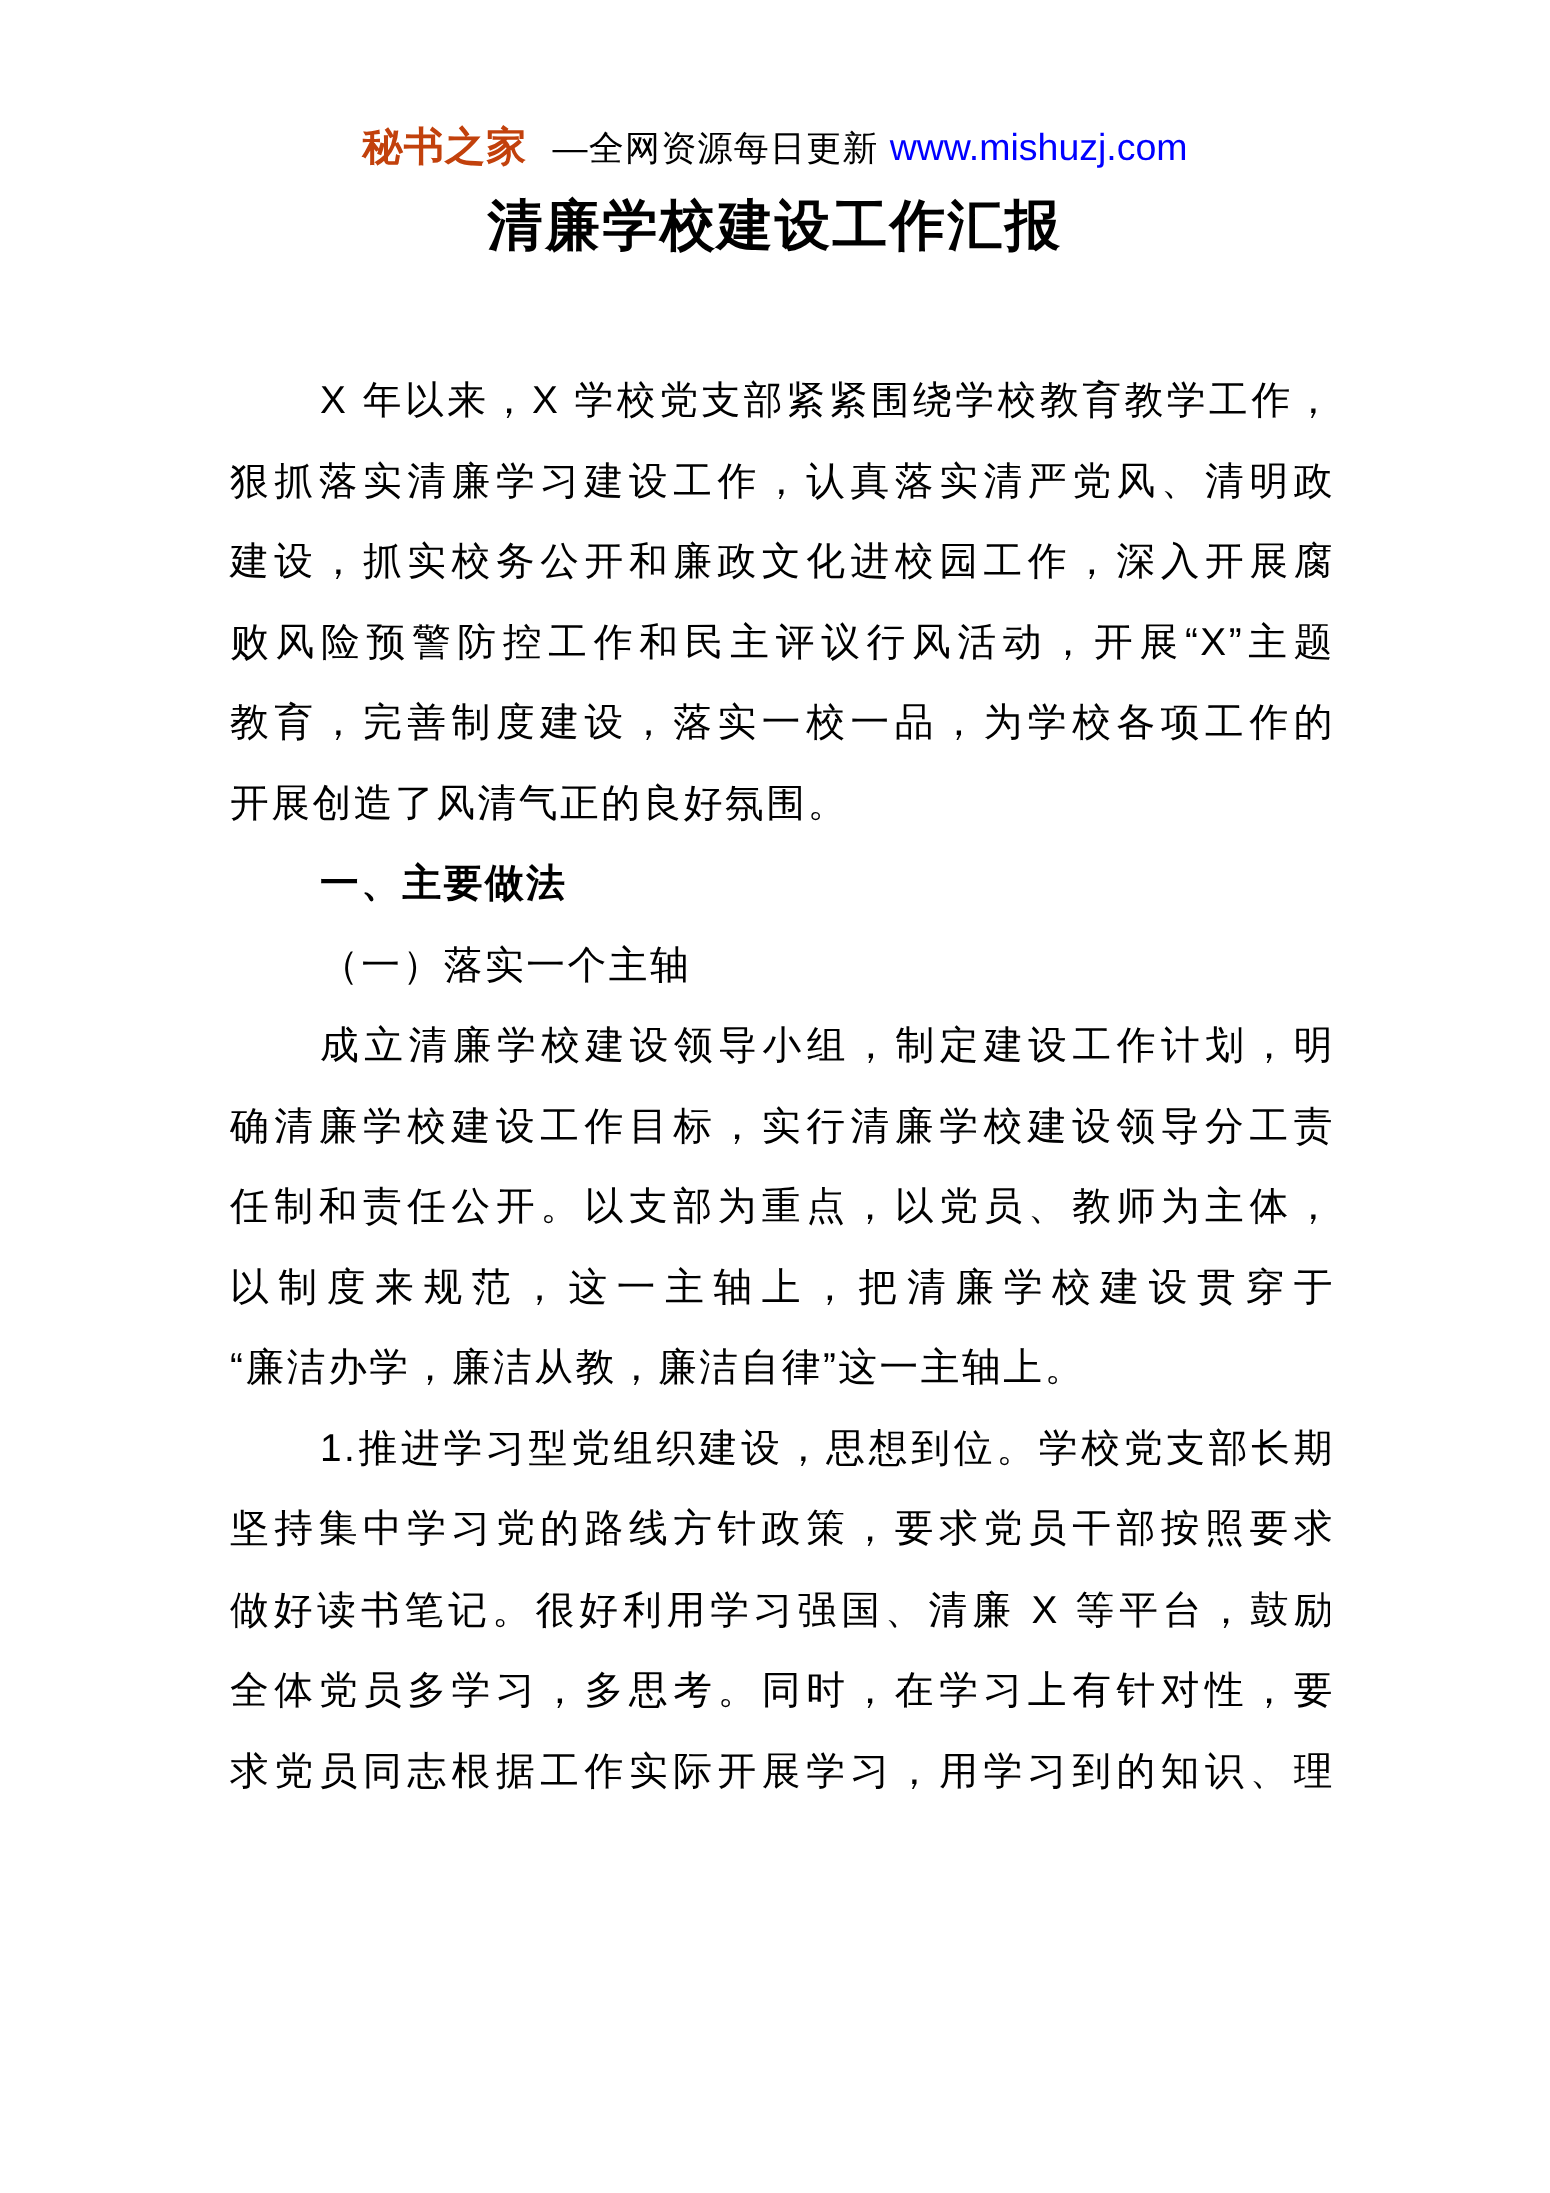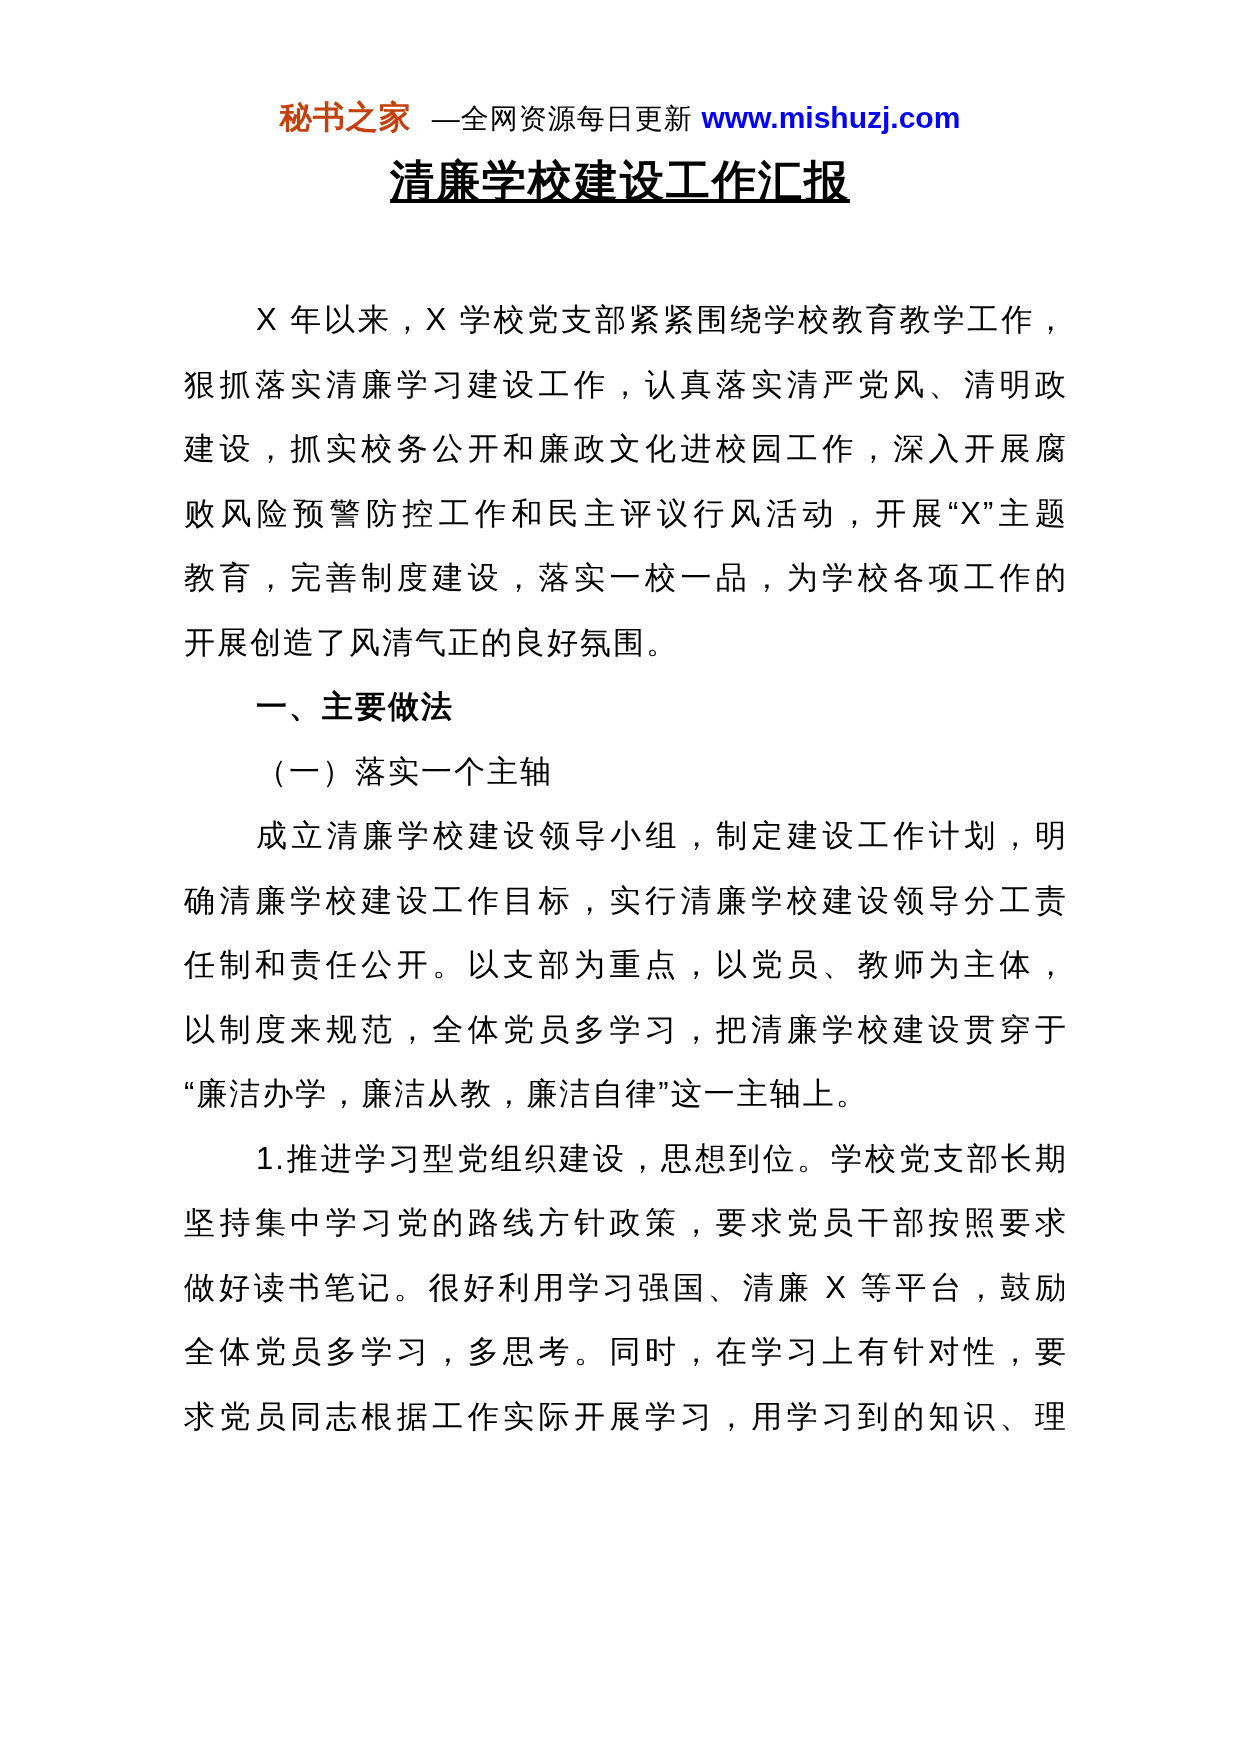--- a/index.html
+++ b/index.html
@@ -16,28 +16,27 @@
     position:absolute;top:96px;left:0;width:1240px;
     text-align:center;line-height:42px;white-space:nowrap;
   }
   .doc-header .brand{
     font-size:32px;font-weight:700;letter-spacing:1px;
   }
   .doc-header .tagline{
     font-size:28px;font-weight:400;color:#000000;letter-spacing:1px;margin-left:20px;
   }
   .doc-header .url{
-    font-size:30px;font-weight:700;text-decoration:none;
+    font-size:30px;font-weight:400;text-decoration:none;
   }
   .doc-title{
     position:absolute;top:150px;left:0;width:1240px;margin:0;
     text-align:center;
     font-size:44px;font-weight:600;letter-spacing:2px;
     line-height:62px;
-    text-decoration:underline;
   }
   .doc-body{
     position:absolute;top:288px;left:184px;width:884px;
     font-size:31px;letter-spacing:2px;
   }
   .line{
     line-height:64.5px;min-height:64.5px;
     text-align:justify;text-align-last:justify;
   }
   .line.plain{text-align:right;text-align-last:left;}
@@ -60,21 +59,21 @@
       <div class="line">狠抓落实清廉学习建设工作，认真落实清严党风、清明政</div>
       <div class="line">建设，抓实校务公开和廉政文化进校园工作，深入开展腐</div>
       <div class="line">败风险预警防控工作和民主评议行风活动，开展“X”主题</div>
       <div class="line">教育，完善制度建设，落实一校一品，为学校各项工作的</div>
       <div class="line plain">开展创造了风清气正的良好氛围。</div>
       <div class="line plain indent bold">一、主要做法</div>
       <div class="line plain indent">（一）落实一个主轴</div>
       <div class="line indent">成立清廉学校建设领导小组，制定建设工作计划，明</div>
       <div class="line">确清廉学校建设工作目标，实行清廉学校建设领导分工责</div>
       <div class="line">任制和责任公开。以支部为重点，以党员、教师为主体，</div>
-      <div class="line">以制度来规范，全体党员多学习，把清廉学校建设贯穿于</div>
+      <div class="line">以制度来规范，这一主轴上，把清廉学校建设贯穿于</div>
       <div class="line plain">“廉洁办学，廉洁从教，廉洁自律”这一主轴上。</div>
       <div class="line indent">1.推进学习型党组织建设，思想到位。学校党支部长期</div>
       <div class="line">坚持集中学习党的路线方针政策，要求党员干部按照要求</div>
       <div class="line">做好读书笔记。很好利用学习强国、清廉 X 等平台，鼓励</div>
       <div class="line">全体党员多学习，多思考。同时，在学习上有针对性，要</div>
       <div class="line">求党员同志根据工作实际开展学习，用学习到的知识、理</div>
     </div>
 
 </div>
 

